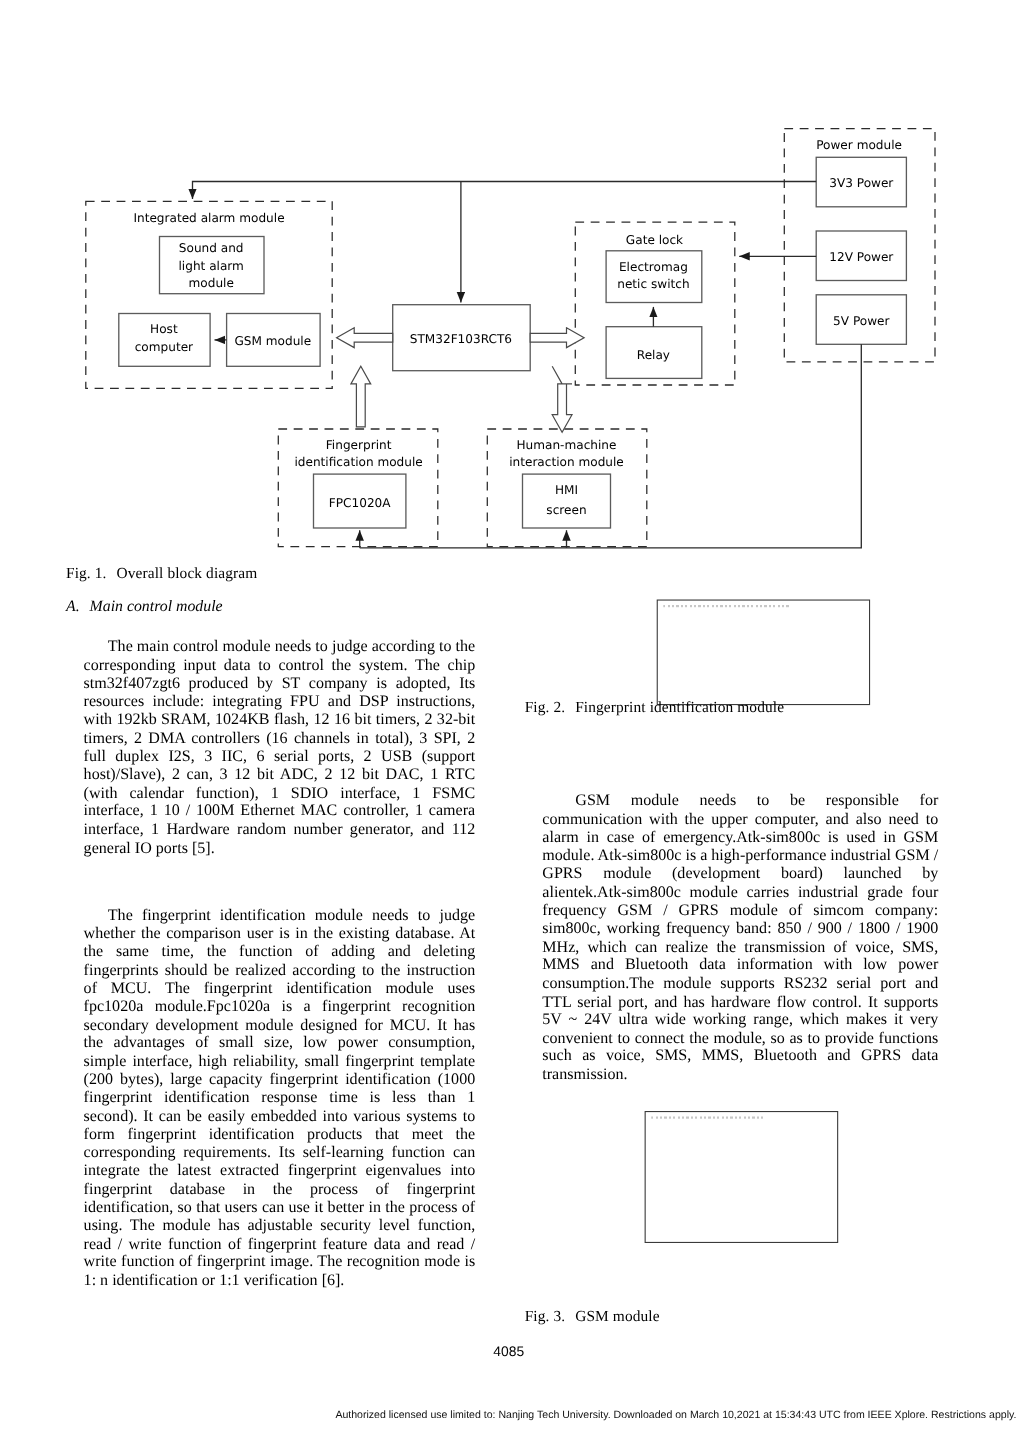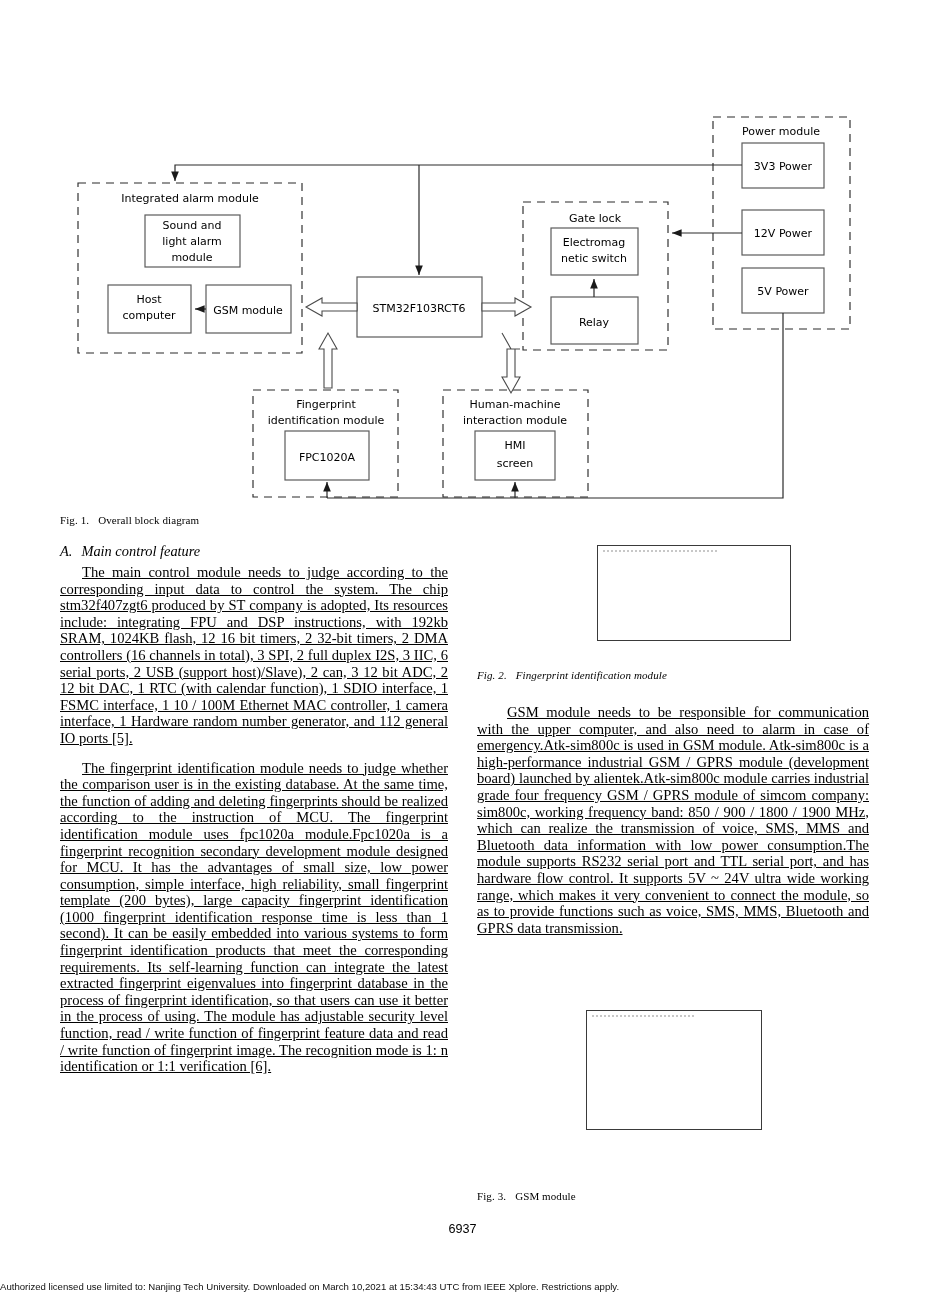--- a/index.html
+++ b/index.html
@@ -4,59 +4,58 @@
 <style>
   html,body{margin:0;padding:0;background:#ffffff;}
   body{width:925px;height:1309px;position:relative;font-family:"Liberation Serif",serif;color:#000;}
   .page{position:relative;width:925px;height:1309px;overflow:hidden;}
 
   
   #fig1{position:absolute;left:60px;top:105px;width:810px;height:400px;}
   #fig1 svg{display:block;}
 
   
-  .cap{font-family:"Liberation Serif",serif;font-size:11px;letter-spacing:0.1px;}
+  .cap{font-family:"Liberation Serif",serif;font-size:14px;letter-spacing:0.1px;}
   .cap .num{margin-right:9px;}
   .sec-head{font-family:"Liberation Serif",serif;font-style:italic;font-size:14.4px;}
   .sec-head .lt{margin-right:9px;}
   p.body{
     font-family:"Liberation Serif",serif;
     font-size:14.6px;
     line-height:16.6px;
     text-align:justify;
     text-justify:inter-word;
-    margin:0;
+    margin:16px;
     text-indent:22px;
     hyphens:none;
-    text-decoration:underline;
   }
 
   #col-left{position:absolute;left:60px;top:543px;width:388px;}
   #col-right{position:absolute;left:477px;top:543px;width:392px;}
 
   .fig-cap-1{position:absolute;left:60px;top:514px;}
 
   
   .fig-box{background:#ffffff;border:1px solid #3a3a3a;position:relative;}
   .fig-box .ghost{
     position:absolute;left:5px;top:4px;width:60%;height:2px;
     background:repeating-linear-gradient(90deg,#9a9a9a 0 2px,transparent 2px 4px);
     opacity:.55;
   }
   #fig2-box{position:absolute;left:597px;top:545px;width:192px;height:94px;}
-  #fig2-cap{position:absolute;left:477px;top:669px;font-style:italic;}
+  #fig2-cap{position:absolute;left:477px;top:636px;}
   #fig3-box{position:absolute;left:586px;top:1010px;width:174px;height:118px;}
   #fig3-cap{position:absolute;left:477px;top:1142px;margin-top:48px;}
 
   .spacer-sm{height:9px;}
   .spacer-head{height:4px;}
 
   #pageno{position:absolute;left:0;top:1222px;width:925px;text-align:center;
           font-family:"Liberation Sans",sans-serif;font-size:12.6px;}
-  #footer{position:absolute;left:0;top:1281px;width:924px;text-align:left;
+  #footer{position:absolute;left:0;top:1281px;width:924px;text-align:right;
           font-family:"Liberation Sans",sans-serif;font-size:9.6px;color:#111;}
 
   .blk-label{font-family:"DejaVu Sans",sans-serif;font-size:11px;fill:#000;}
   .grp-label{font-family:"DejaVu Sans",sans-serif;font-size:11px;fill:#000;}
 </style>
 </head>
 <body>
 
 <div class="page">
 
@@ -153,21 +152,21 @@
       </g>
     </svg>
   </div>
 
   <div class="fig-cap-1 cap">
     <span class="num">Fig. 1.</span><span>Overall block diagram</span>
   </div>
 
   <div id="col-left">
     <div class="sec-head">
-      <span class="lt">A.</span><span>Main control feature</span>
+      <span class="lt">A.</span><span>Main control module</span>
     </div>
     <div class="spacer-head"></div>
     <p class="body">The main control module needs to judge according to the corresponding input data to control the system. The chip stm32f407zgt6 produced by ST company is adopted, Its resources include: integrating FPU and DSP instructions, with 192kb SRAM, 1024KB flash, 12 16 bit timers, 2 32-bit timers, 2 DMA controllers (16 channels in total), 3 SPI, 2 full duplex I2S, 3 IIC, 6 serial ports, 2 USB (support host)/Slave), 2 can, 3 12 bit ADC, 2 12 bit DAC, 1 RTC (with calendar function), 1 SDIO interface, 1 FSMC interface, 1 10 / 100M Ethernet MAC controller, 1 camera interface, 1 Hardware random number generator, and 112 general IO ports [5].</p>
     <div class="spacer-sm"></div>
     <div class="spacer-head"></div>
     <p class="body">The fingerprint identification module needs to judge whether the comparison user is in the existing database. At the same time, the function of adding and deleting fingerprints should be realized according to the instruction of MCU. The fingerprint identification module uses fpc1020a module.Fpc1020a is a fingerprint recognition secondary development module designed for MCU. It has the advantages of small size, low power consumption, simple interface, high reliability, small fingerprint template (200 bytes), large capacity fingerprint identification (1000 fingerprint identification response time is less than 1 second). It can be easily embedded into various systems to form fingerprint identification products that meet the corresponding requirements. Its self-learning function can integrate the latest extracted fingerprint eigenvalues into fingerprint database in the process of fingerprint identification, so that users can use it better in the process of using. The module has adjustable security level function, read / write function of fingerprint feature data and read / write function of fingerprint image. The recognition mode is 1: n identification or 1:1 verification [6].</p>
   </div>
 
   <div id="fig2-box" class="fig-box">
     <span class="ghost"></span>
@@ -181,16 +180,16 @@
     <p class="body" style="text-indent:30px;">GSM module needs to be responsible for communication with the upper computer, and also need to alarm in case of emergency.Atk-sim800c is used in GSM module. Atk-sim800c is a high-performance industrial GSM / GPRS module (development board) launched by alientek.Atk-sim800c module carries industrial grade four frequency GSM / GPRS module of simcom company: sim800c, working frequency band: 850 / 900 / 1800 / 1900 MHz, which can realize the transmission of voice, SMS, MMS and Bluetooth data information with low power consumption.The module supports RS232 serial port and TTL serial port, and has hardware flow control. It supports 5V ~ 24V ultra wide working range, which makes it very convenient to connect the module, so as to provide functions such as voice, SMS, MMS, Bluetooth and GPRS data transmission.</p>
   </div>
 
   <div id="fig3-box" class="fig-box">
     <span class="ghost"></span>
   </div>
   <div id="fig3-cap" class="cap">
     <span class="num">Fig. 3.</span><span>GSM module</span>
   </div>
 
-  <div id="pageno">6937</div>
+  <div id="pageno">4085</div>
   <div id="footer">Authorized licensed use limited to: Nanjing Tech University. Downloaded on March 10,2021 at 15:34:43 UTC from IEEE Xplore.  Restrictions apply.</div>
 
 </div>
 
 </body></html>

